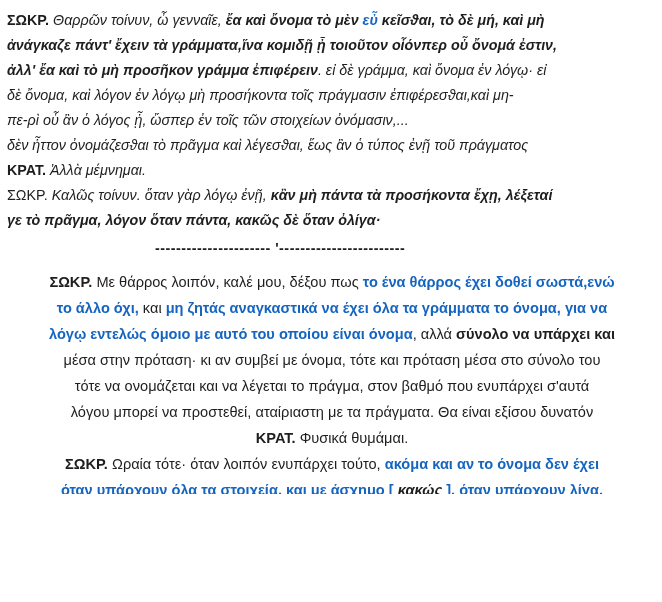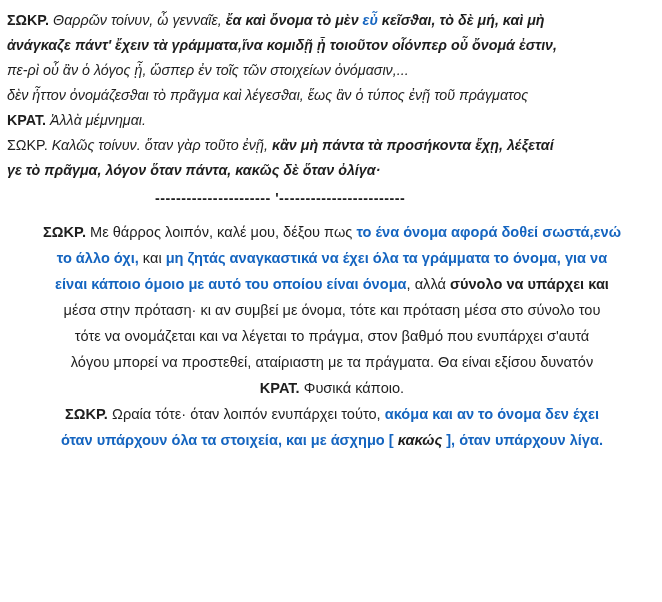--- a/index.html
+++ b/index.html
@@ -35,42 +35,44 @@
   .run.blue { color: var(--blue); }
 </style>
 </head>
 <body>
 
 <div class="page">
   <div>
       <div class="para ancient">
         <div class="line"><span class="run b">ΣΩΚΡ.</span><span class="run i"> Θαρρῶν τοίνυν, ὦ γενναῖε, </span><span class="run b i">ἔα καὶ ὄνομα τὸ μὲν </span><span class="run b i blue">εὖ</span><span class="run b i"> κεῖσϑαι, τὸ δὲ μή, καὶ μὴ</span></div>
         <div class="line"><span class="run b i">ἀνάγκαζε πάντ' ἔχειν τὰ γράμματα,ἵνα κομιδῇ ᾖ τοιοῦτον οἷόνπερ οὗ ὄνομά ἐστιν,</span></div>
+        <div class="line"><span class="run b i">ἀλλ' ἔα καὶ τὸ μὴ προσῆκον γράμμα ἐπιφέρειν</span><span class="run i">. εἰ δὲ γράμμα, καὶ ὄνομα ἐν λόγῳ· εἰ</span></div>
+        <div class="line"><span class="run i">δὲ ὄνομα, καὶ λόγον ἐν λόγῳ μὴ προσήκοντα τοῖς πράγμασιν ἐπιφέρεσϑαι,καὶ μη-</span></div>
         <div class="line"><span class="run i">πε-ρὶ οὗ ἂν ὁ λόγος ᾖ, ὥσπερ ἐν τοῖς τῶν στοιχείων ὀνόμασιν,...</span></div>
         <div class="line"><span class="run i">δὲν ἧττον ὀνομάζεσϑαι τὸ πρᾶγμα καὶ λέγεσϑαι, ἕως ἂν ὁ τύπος ἐνῇ τοῦ πράγματος</span></div>
       </div>
       <div class="para ancient">
         <div class="line"><span class="run b">ΚΡΑΤ.</span><span class="run i"> Ἀλλὰ μέμνημαι.</span></div>
       </div>
       <div class="para ancient">
-        <div class="line"><span class="run">ΣΩΚΡ. </span><span class="run i">Καλῶς τοίνυν. ὅταν γὰρ τοῦτο ἐνῇ,</span><span class="run b i"> κἂν μὴ πάντα τὰ προσήκοντα ἔχῃ, λέξεταί</span></div>
+        <div class="line"><span class="run">ΣΩΚΡ. </span><span class="run i">Καλῶς τοίνυν. ὅταν γὰρ λόγῳ ἐνῇ,</span><span class="run b i"> κἂν μὴ πάντα τὰ προσήκοντα ἔχῃ, λέξεταί</span></div>
         <div class="line"><span class="run b i">γε τὸ πρᾶγμα, λόγον ὅταν πάντα, κακῶς δὲ ὅταν ὀλίγα·</span></div>
       </div>
       <div class="para divider">
         <div class="line"><span class="run">---------------------- '------------------------</span></div>
       </div>
       <div class="para modern">
-        <div class="line"><span class="run b">ΣΩΚΡ.</span><span class="run"> Με θάρρος λοιπόν, καλέ μου, δέξου πως </span><span class="run b blue">το ένα όνομα αφορά δοθεί σωστά,ενώ</span></div>
+        <div class="line"><span class="run b">ΣΩΚΡ.</span><span class="run"> Με θάρρος λοιπόν, καλέ μου, δέξου πως </span><span class="run b blue">το ένα θάρρος έχει δοθεί σωστά,ενώ</span></div>
         <div class="line"><span class="run b blue">το άλλο όχι,</span><span class="run"> και </span><span class="run b blue">μη ζητάς αναγκαστικά να έχει όλα τα γράμματα το όνομα, για να</span></div>
-        <div class="line"><span class="run b blue">είναι κάποιο όμοιο με αυτό του οποίου είναι όνομα</span><span class="run">, αλλά </span><span class="run b">σύνολο να υπάρχει και</span></div>
+        <div class="line"><span class="run b blue">λόγῳ εντελώς όμοιο με αυτό του οποίου είναι όνομα</span><span class="run">, αλλά </span><span class="run b">σύνολο να υπάρχει και</span></div>
         <div class="line"><span class="run">μέσα στην πρόταση· κι αν συμβεί με όνομα, τότε και πρόταση μέσα στο σύνολο του</span></div>
         <div class="line"><span class="run">τότε να ονομάζεται και να λέγεται το πράγμα, στον βαθμό που ενυπάρχει σ'αυτά</span></div>
         <div class="line"><span class="run">λόγου μπορεί να προστεθεί, αταίριαστη με τα πράγματα. Θα είναι εξίσου δυνατόν</span></div>
       </div>
       <div class="para modern">
-        <div class="line"><span class="run b">ΚΡΑΤ.</span><span class="run"> Φυσικά κάποιο.</span></div>
+        <div class="line"><span class="run b">ΚΡΑΤ.</span><span class="run"> Φυσικά θυμάμαι.</span></div>
       </div>
       <div class="para modern">
         <div class="line"><span class="run b">ΣΩΚΡ.</span><span class="run"> Ωραία τότε· όταν λοιπόν ενυπάρχει τούτο, </span><span class="run b blue">ακόμα και αν το όνομα δεν έχει</span></div>
         <div class="line"><span class="run b blue">όταν υπάρχουν όλα τα στοιχεία, και με άσχημο </span><span class="run b blue">[ </span><span class="run b i">κακώς</span><span class="run b blue"> ],</span><span class="run b blue"> όταν υπάρχουν λίγα.</span></div>
       </div>
     </div>
 </div>
 
 </body></html>

